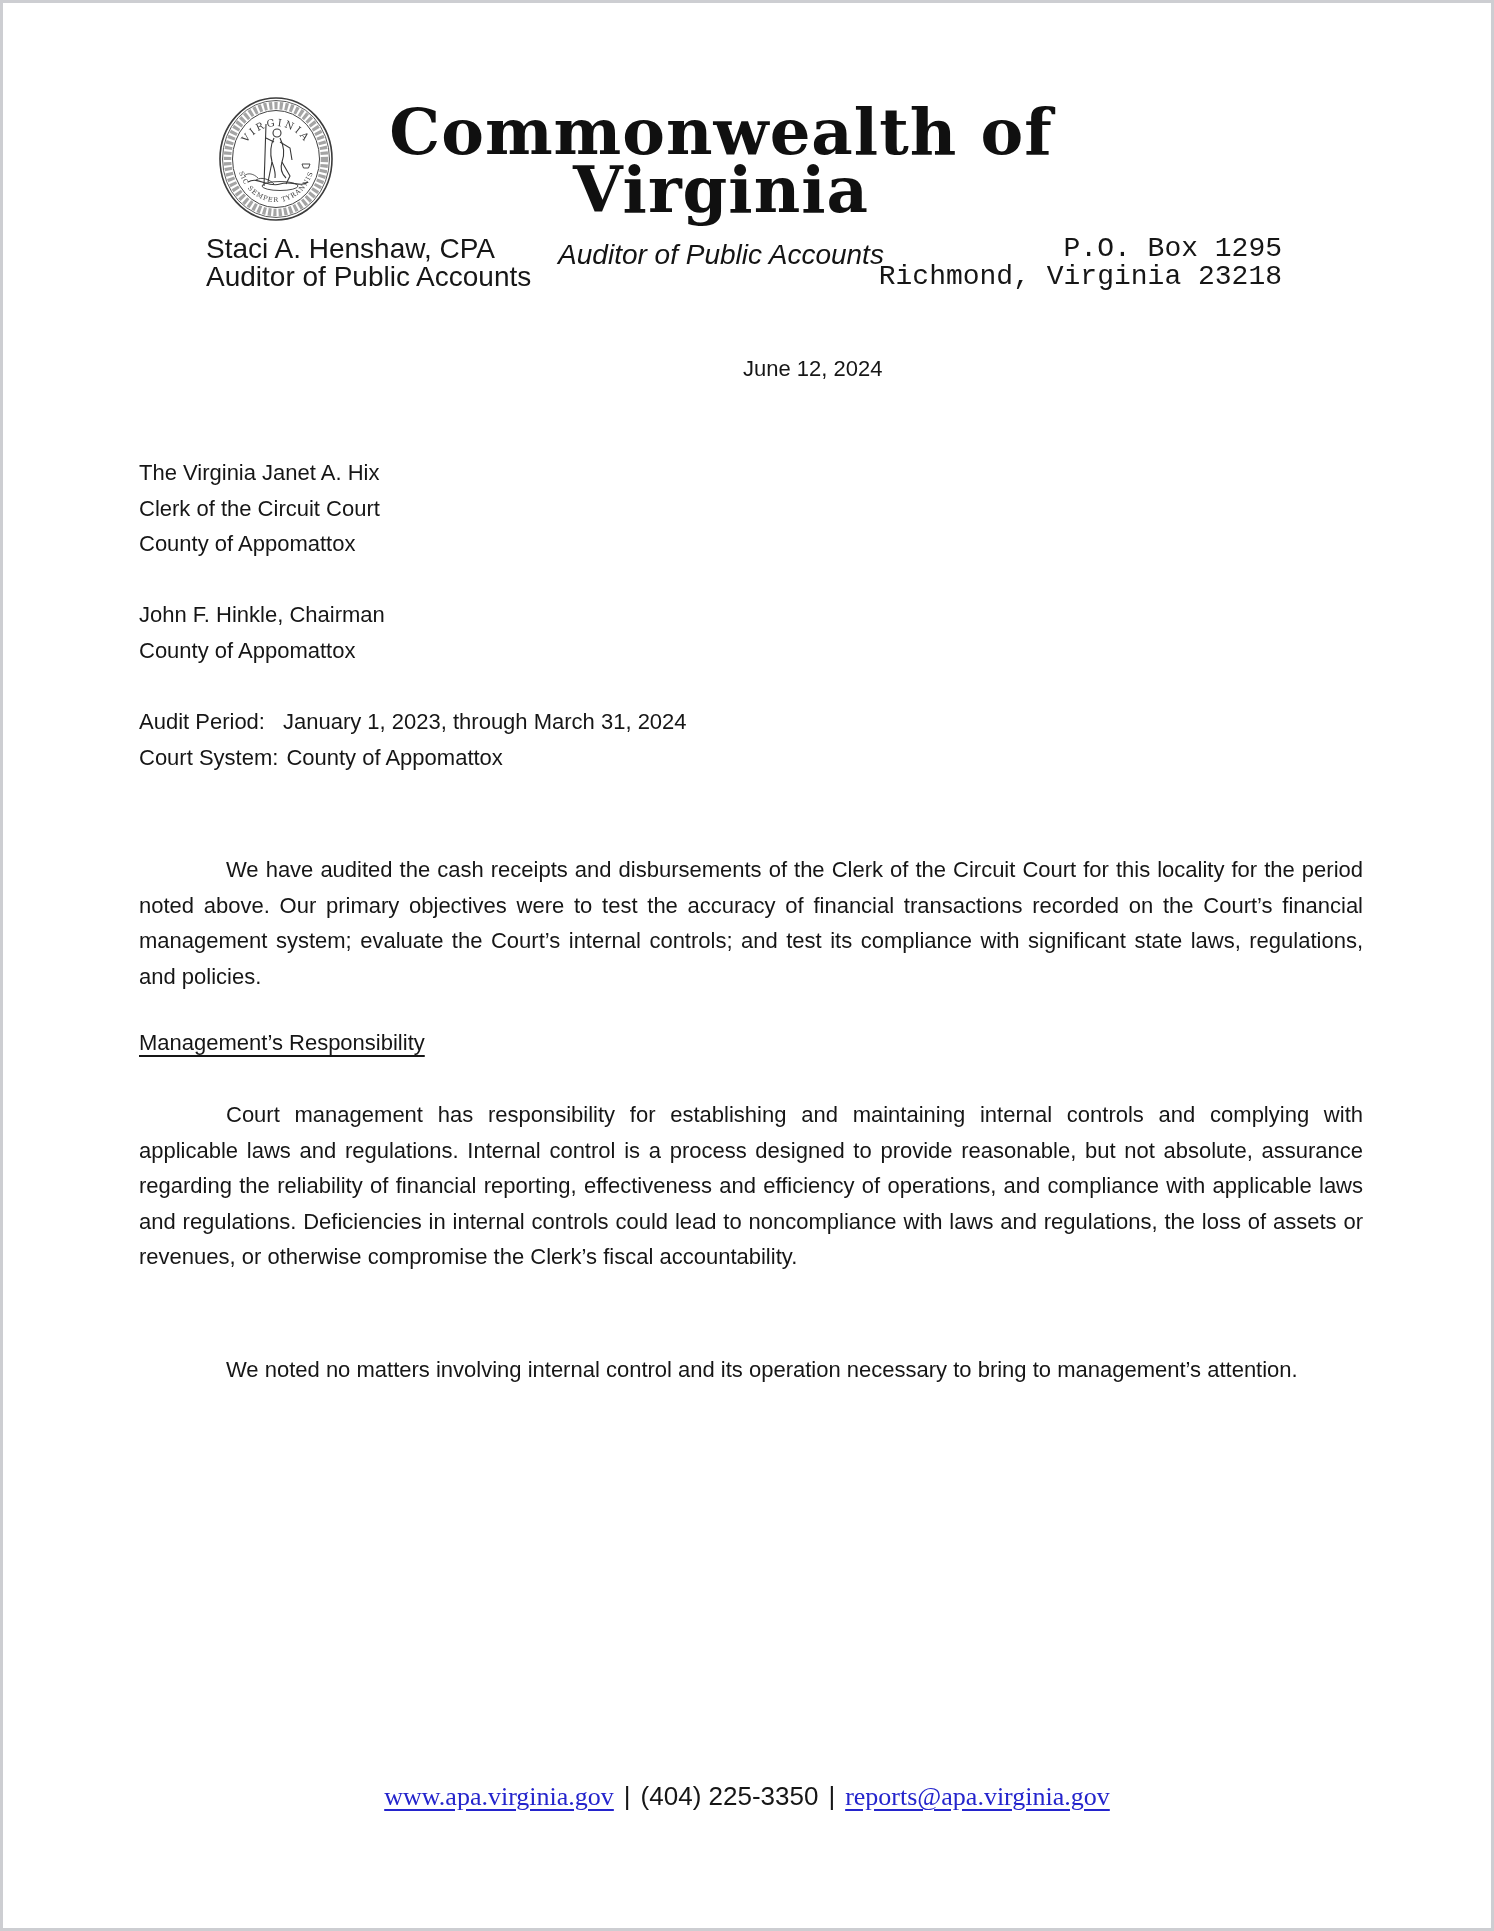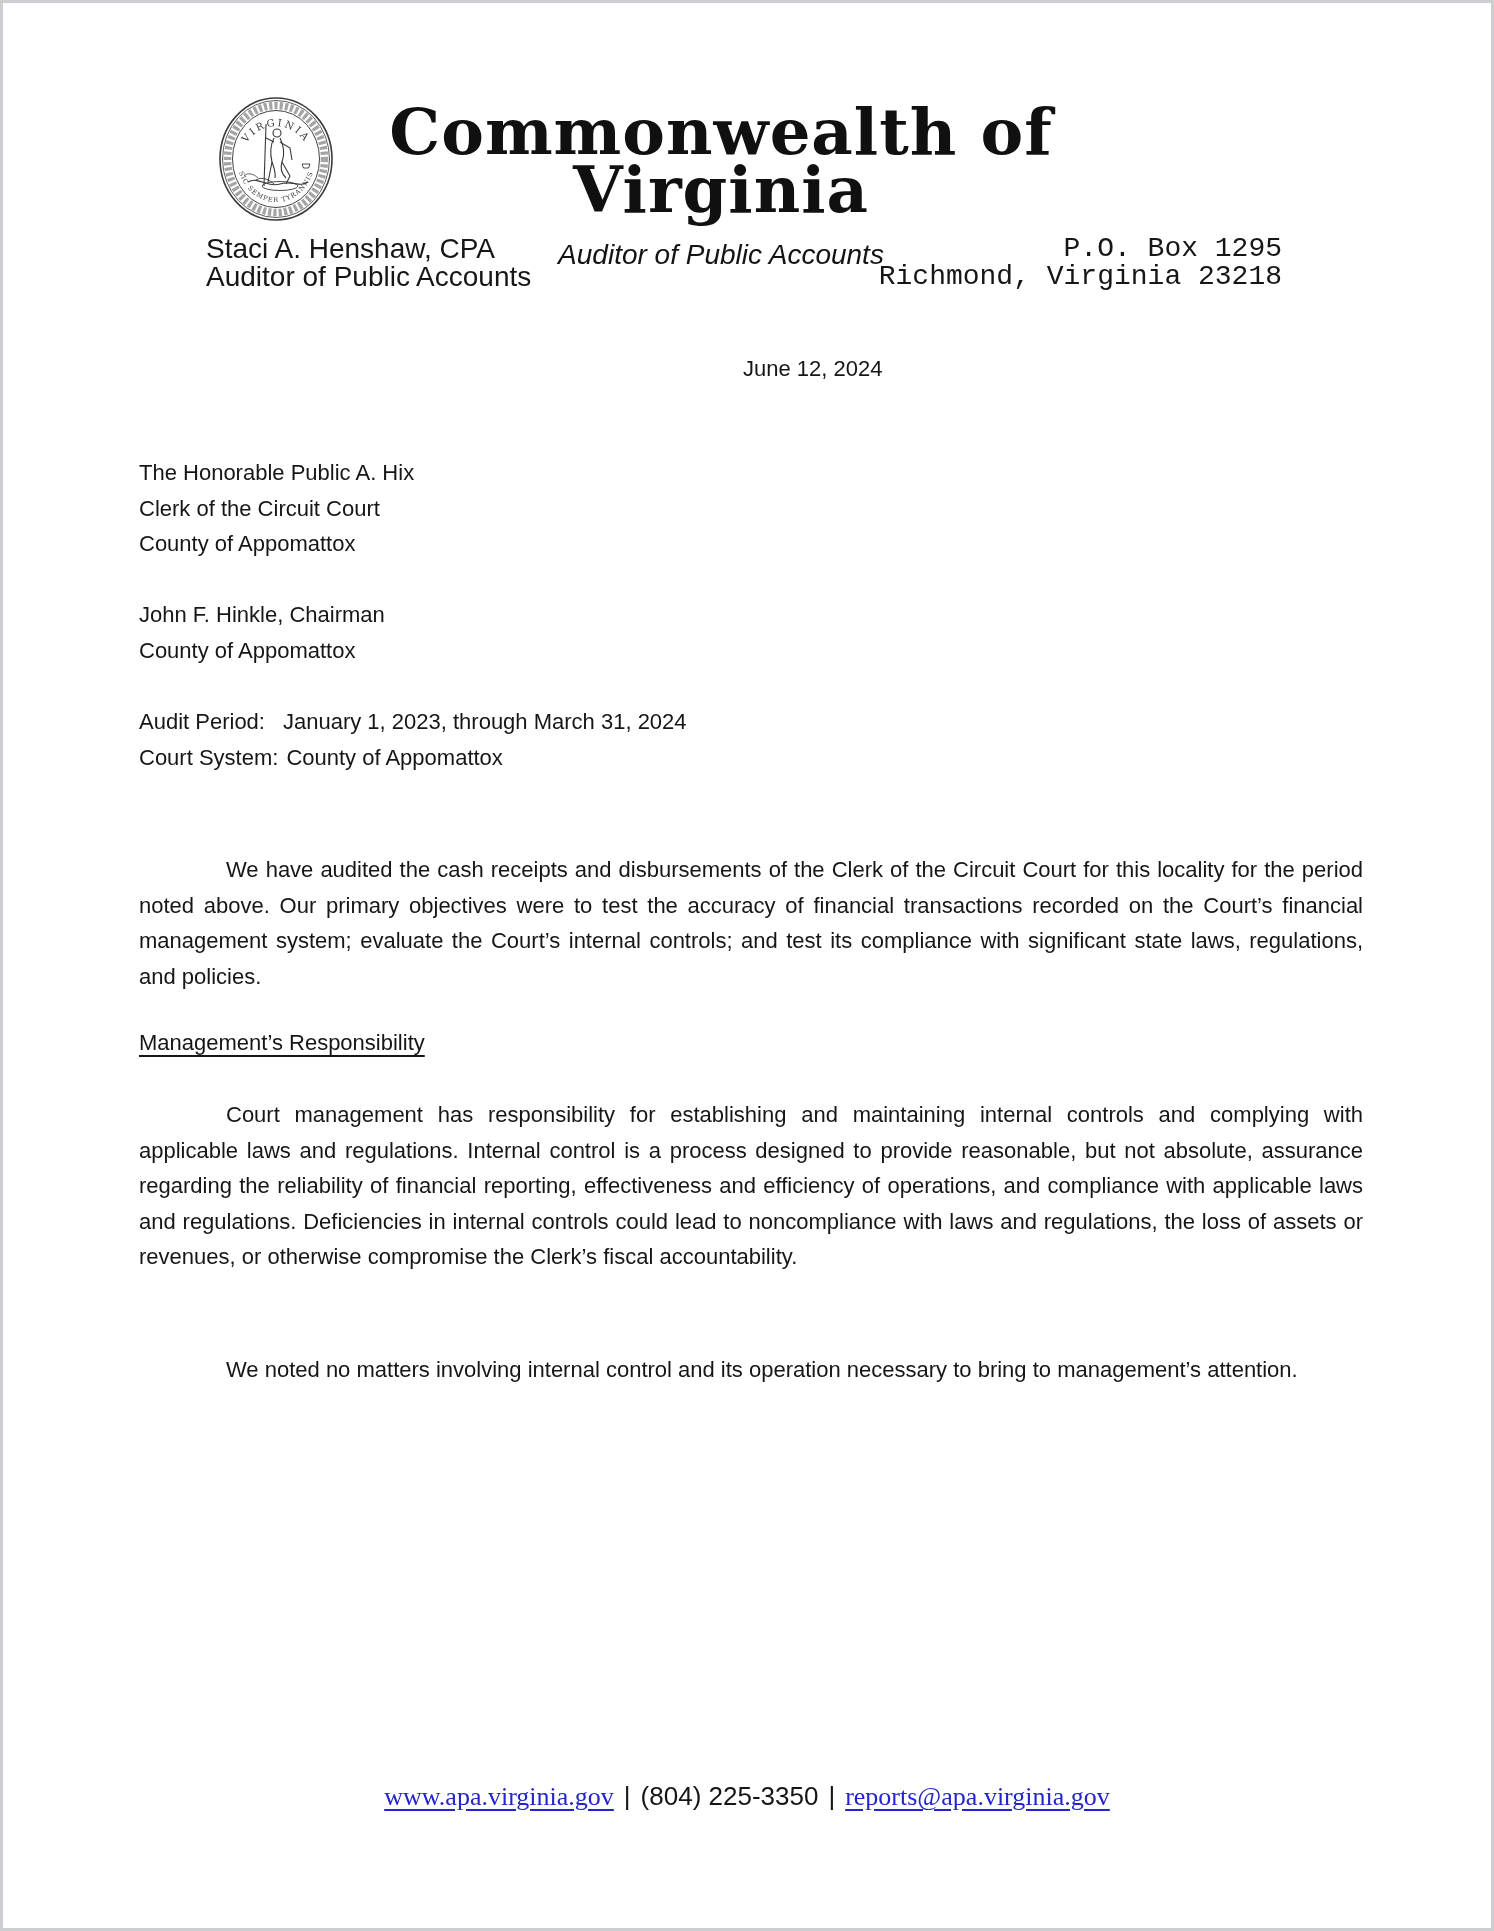--- a/index.html
+++ b/index.html
@@ -123,21 +123,21 @@
   </div>
 
   <div class="abs contact po-block">
     <div>P.O. Box 1295</div>
     <div>Richmond, Virginia 23218</div>
   </div>
 
   <div class="abs letter-text date-line">June 12, 2024</div>
 
   <div class="abs letter-text recipient-1">
-    <div>The Honorable Public A. Hix</div>
+    <div>The Virginia Janet A. Hix</div>
     <div>Clerk of the Circuit Court</div>
     <div>County of Appomattox</div>
   </div>
 
   <div class="abs letter-text recipient-2">
     <div>John F. Hinkle, Chairman</div>
     <div>County of Appomattox</div>
   </div>
 
   <div class="abs letter-text audit-block">
@@ -151,16 +151,16 @@
 
   <div class="abs letter-text para para-1">We have audited the cash receipts and disbursements of the Clerk of the Circuit Court for this locality for the period noted above.  Our primary objectives were to test the accuracy of financial transactions recorded on the Court’s financial management system; evaluate the Court’s internal controls; and test its compliance with significant state laws, regulations, and policies.</div>
 
   <div class="abs letter-text section-heading">Management’s Responsibility</div>
 
   <div class="abs letter-text para para-2">Court management has responsibility for establishing and maintaining internal controls and complying with applicable laws and regulations.  Internal control is a process designed to provide reasonable, but not absolute, assurance regarding the reliability of financial reporting, effectiveness and efficiency of operations, and compliance with applicable laws and regulations.  Deficiencies in internal controls could lead to noncompliance with laws and regulations, the loss of assets or revenues, or otherwise compromise the Clerk’s fiscal accountability.</div>
 
   <div class="abs letter-text para para-3">We noted no matters involving internal control and its operation necessary to bring to management’s attention.</div>
 
   <div class="abs footer">
-    <a href="#">www.apa.virginia.gov</a><span class="sep">|</span><span>(804) 225-3350</span><span class="sep">|</span><a href="#">reports@apa.virginia.gov</a>
+    <a href="#">www.apa.virginia.gov</a><span class="sep">|</span><span>(404) 225-3350</span><span class="sep">|</span><a href="#">reports@apa.virginia.gov</a>
   </div>
 
 </div>
 
 </body></html>

